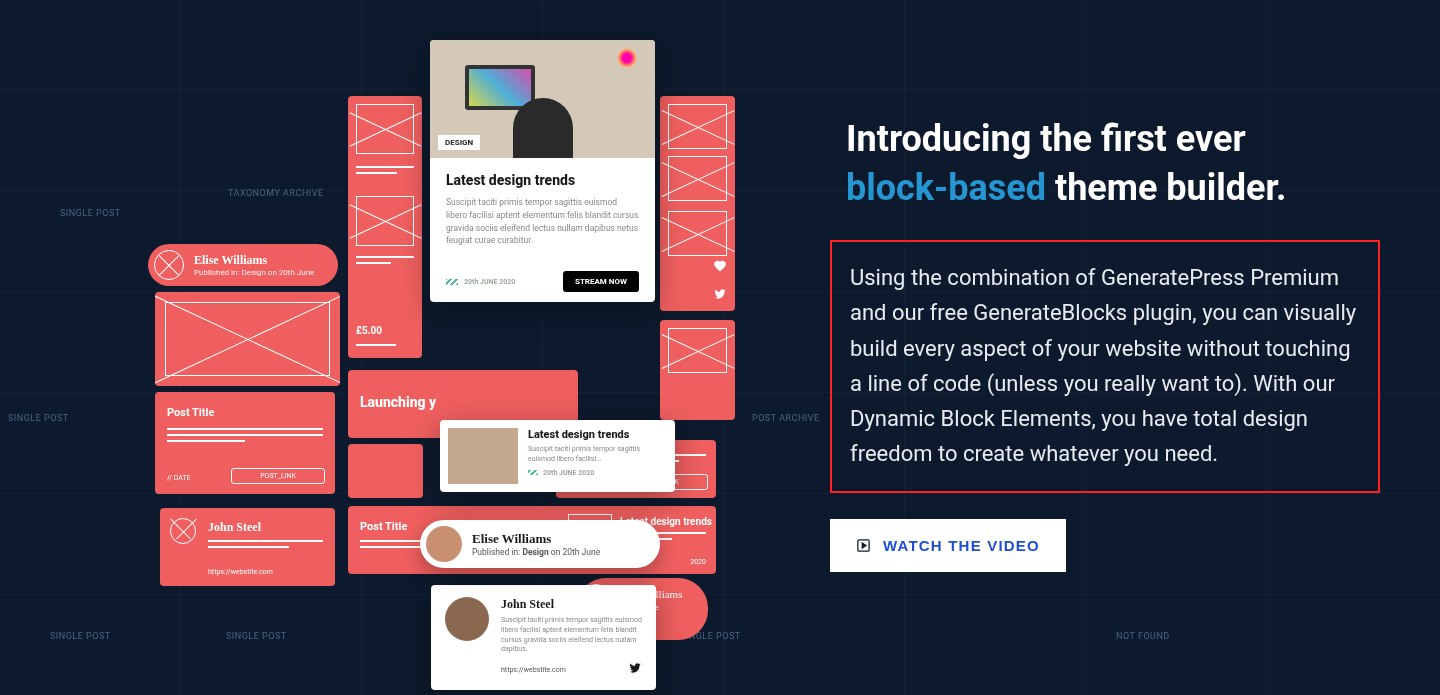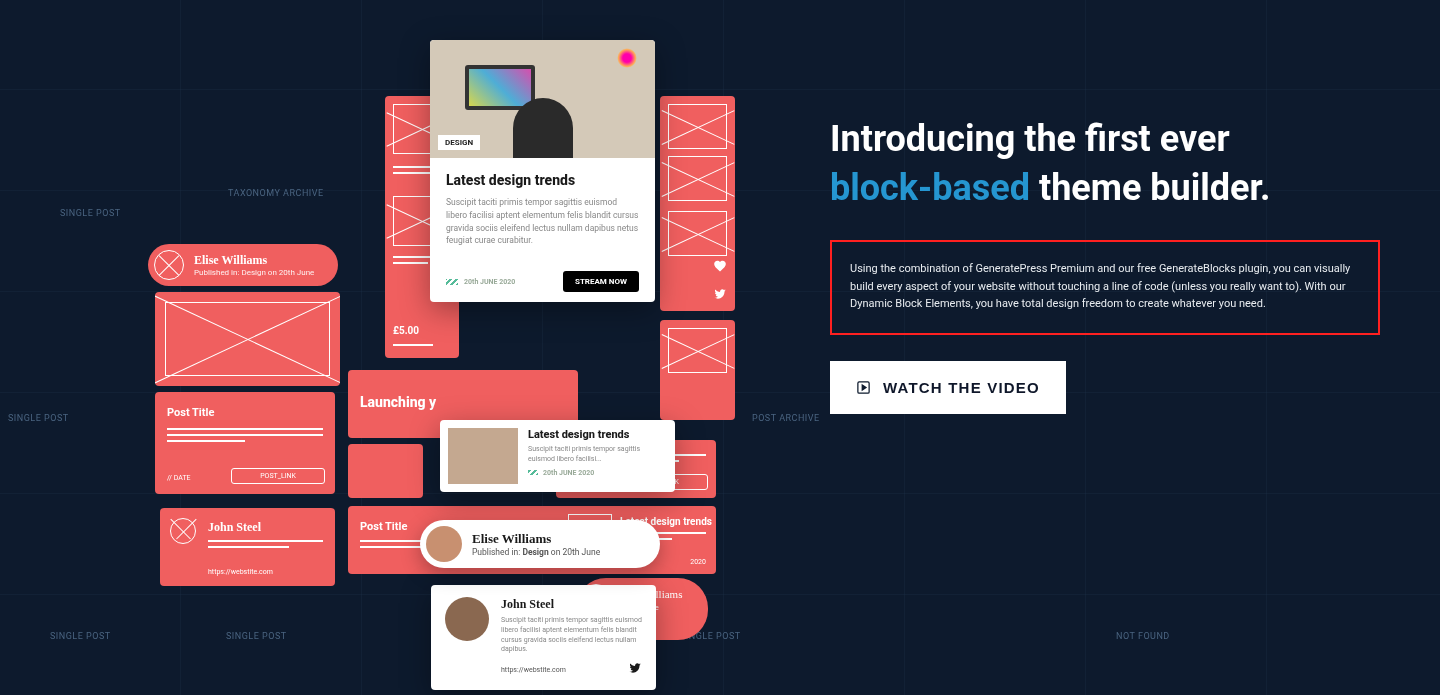--- a/index.html
+++ b/index.html
@@ -126,35 +126,35 @@
 }
 .pill-coral .av{width:30px;height:30px;border-radius:50%;border:1.5px solid #fff;
   display:flex;align-items:center;justify-content:center;}
 .pill-coral .av::before,.pill-coral .av::after{content:"";position:absolute;background:#fff;height:1px;width:28px;}
 .pill-coral .av::before{transform:rotate(45deg);}
 .pill-coral .av::after{transform:rotate(-45deg);}
 .pill-coral h6{font-size:12px;font-weight:600;font-family:Georgia,serif;}
 .pill-coral p{font-size:8px;opacity:.9;}
 
 
-.headline{font-size:36px;font-weight:700;color:#fff;line-height:1.35;margin-bottom:28px;}
+.headline{font-size:36px;font-weight:700;color:#fff;line-height:1.35;margin-bottom:28px;margin-left:16px;}
 .headline .accent{color:#2596d1;}
 .highlighted{border:2.5px solid #ff2020;padding:18px 18px 20px;margin-bottom:26px;}
-.highlighted p{color:#e8ecf0;font-size:11px;line-height:1.6;margin-bottom:20px;}
+.highlighted p{color:#e8ecf0;font-size:22px;line-height:1.6;margin-bottom:20px;}
 .highlighted p:last-child{margin-bottom:0;}
 .watch-btn{
   display:inline-flex;align-items:center;gap:12px;
-  background:#fff;color:#0f172a;padding:18px 26px;
+  background:#fff;color:#1d4ed8;padding:18px 26px;
   font-size:15px;font-weight:700;letter-spacing:1.2px;
   cursor:pointer;border:none;
 }
 .watch-btn svg{width:15px;height:15px;}
 
 
-#cor1{left:348px;top:96px;width:74px;height:262px;margin-left:37px;}
+#cor1{left:348px;top:96px;width:74px;height:262px;}
 #cor2{left:155px;top:292px;width:185px;height:94px;}
 #cor3{left:155px;top:392px;width:180px;height:102px;}
 #cor4{left:160px;top:508px;width:175px;height:78px;}
 #cor5{left:348px;top:370px;width:230px;height:68px;}
 #cor6{left:348px;top:444px;width:75px;height:54px;z-index:0;}
 #cor7{left:348px;top:506px;width:230px;height:68px;}
 #cor8{left:556px;top:440px;width:160px;height:58px;}
 #cor9{left:560px;top:506px;width:156px;height:68px;}
 #cor10{left:576px;top:578px;width:132px;height:62px;}
 #cor11{left:660px;top:96px;width:75px;height:215px;}

